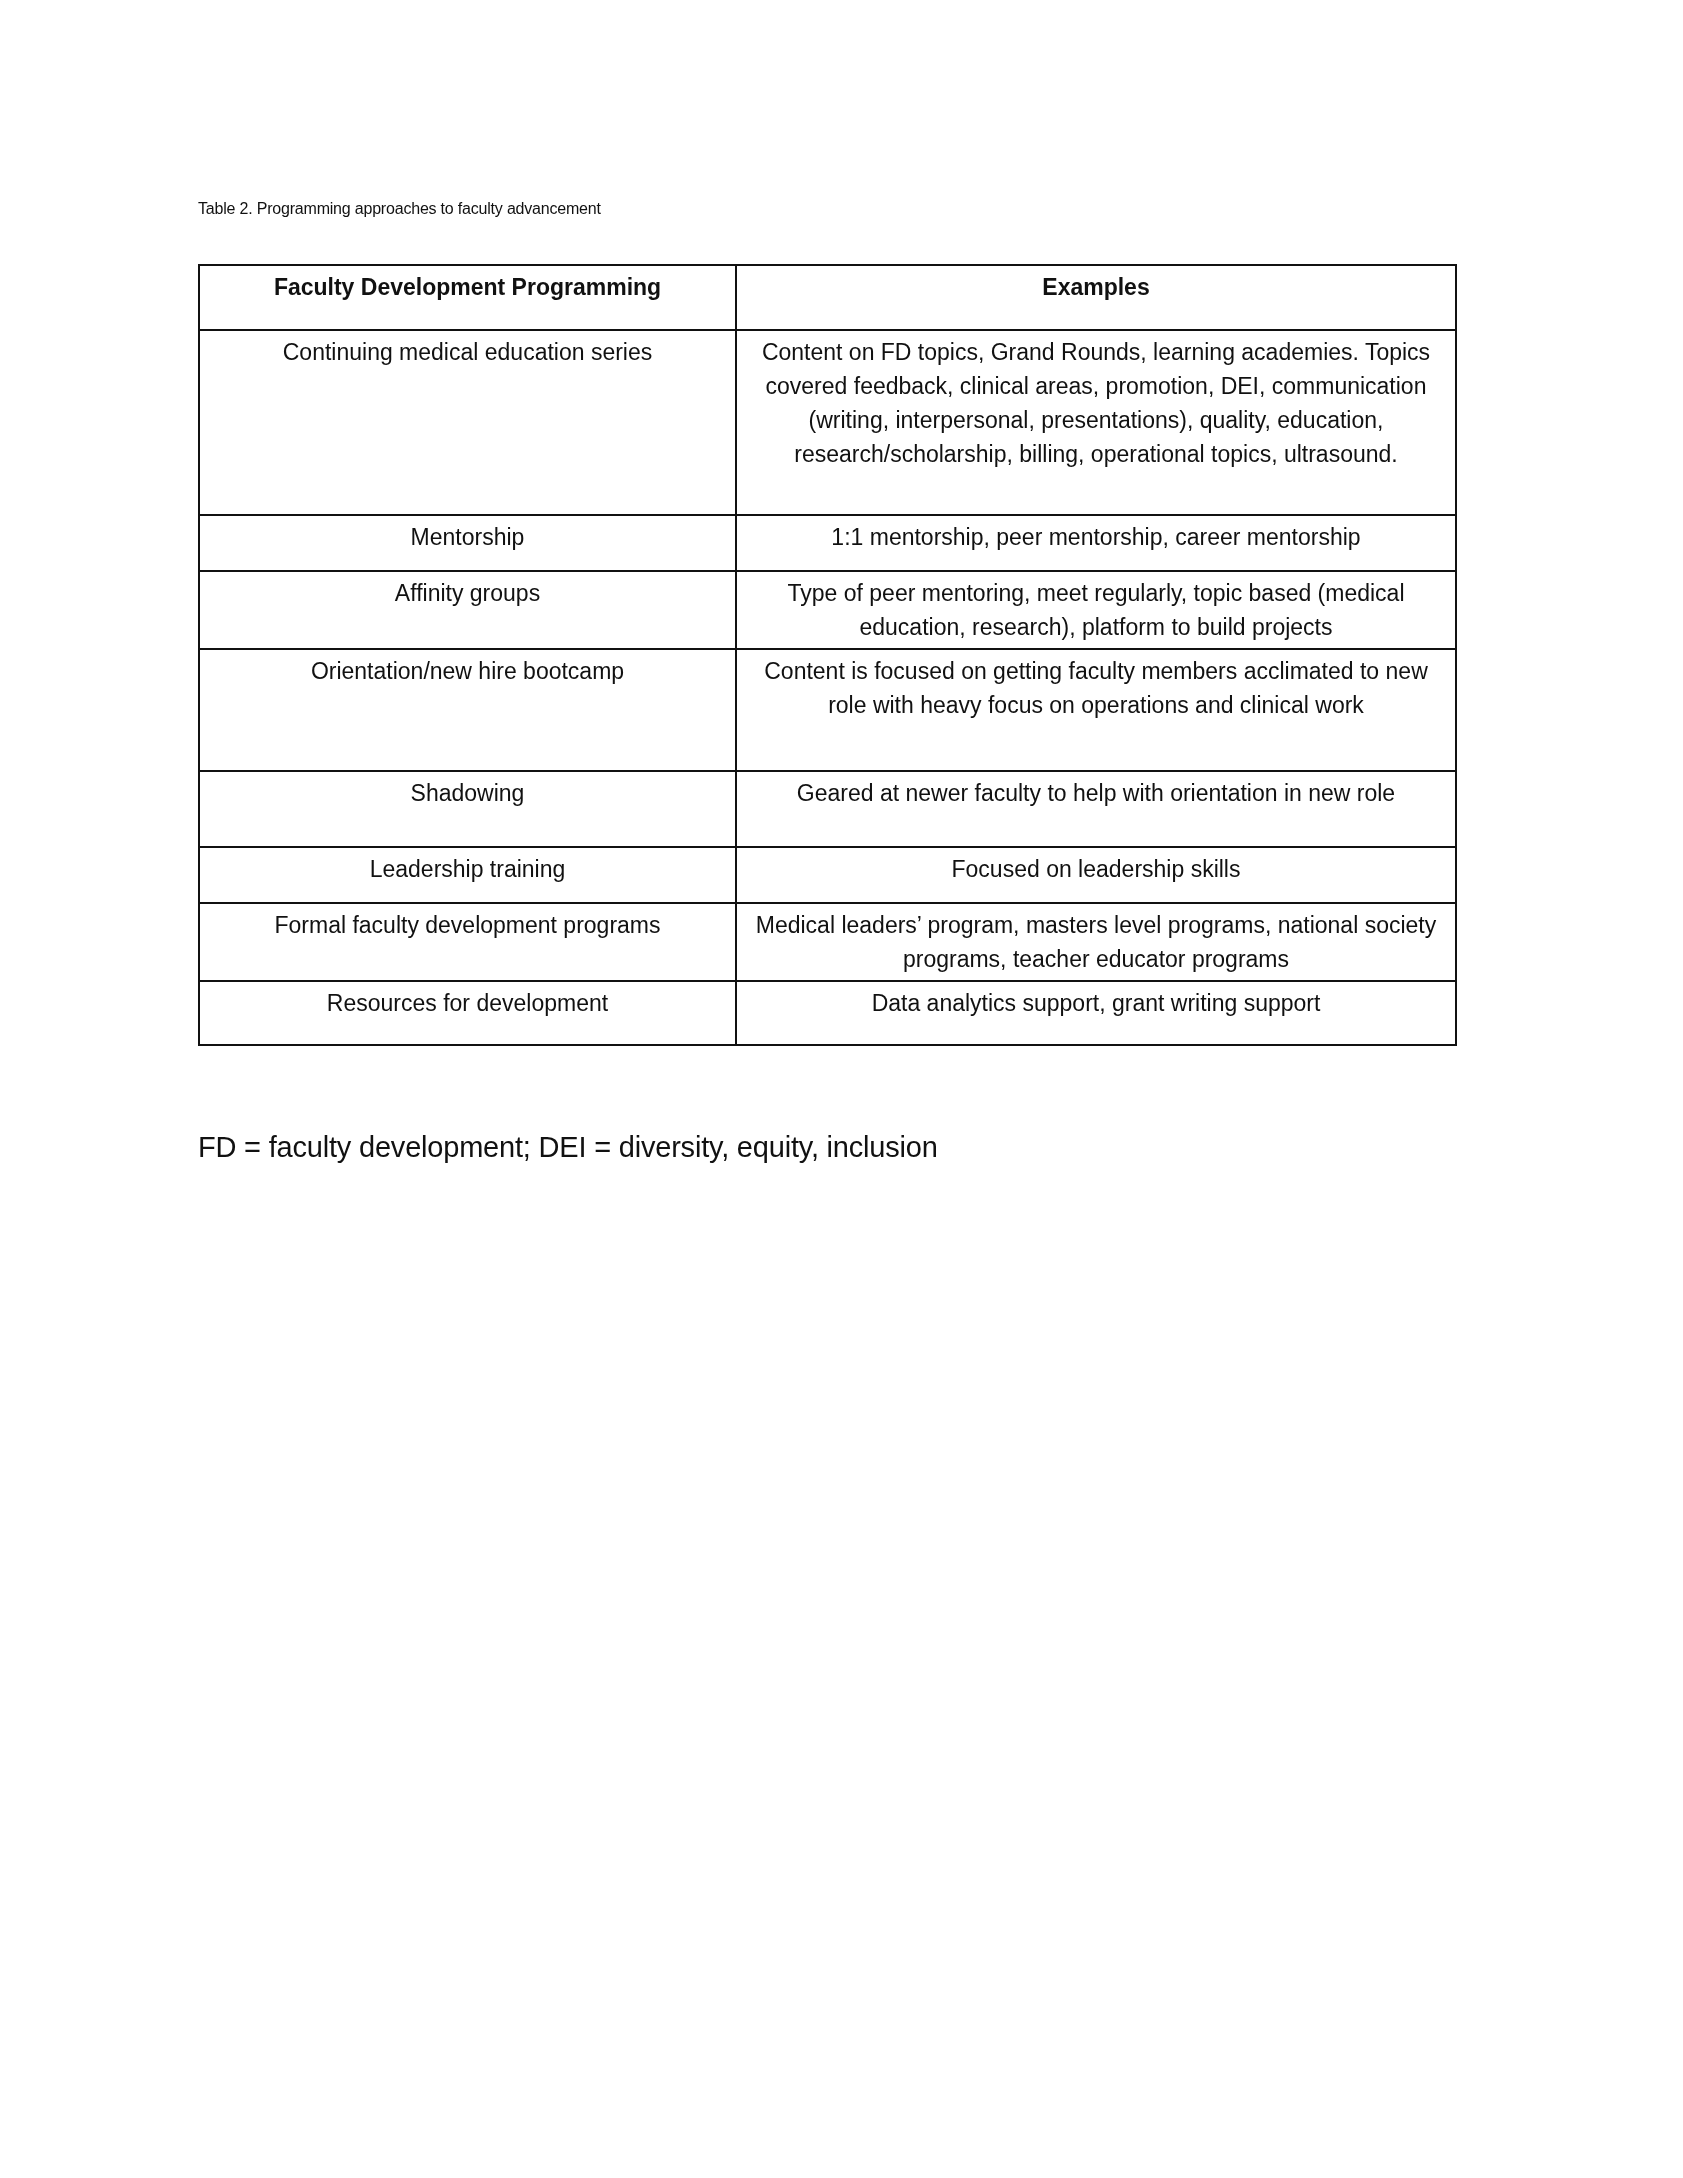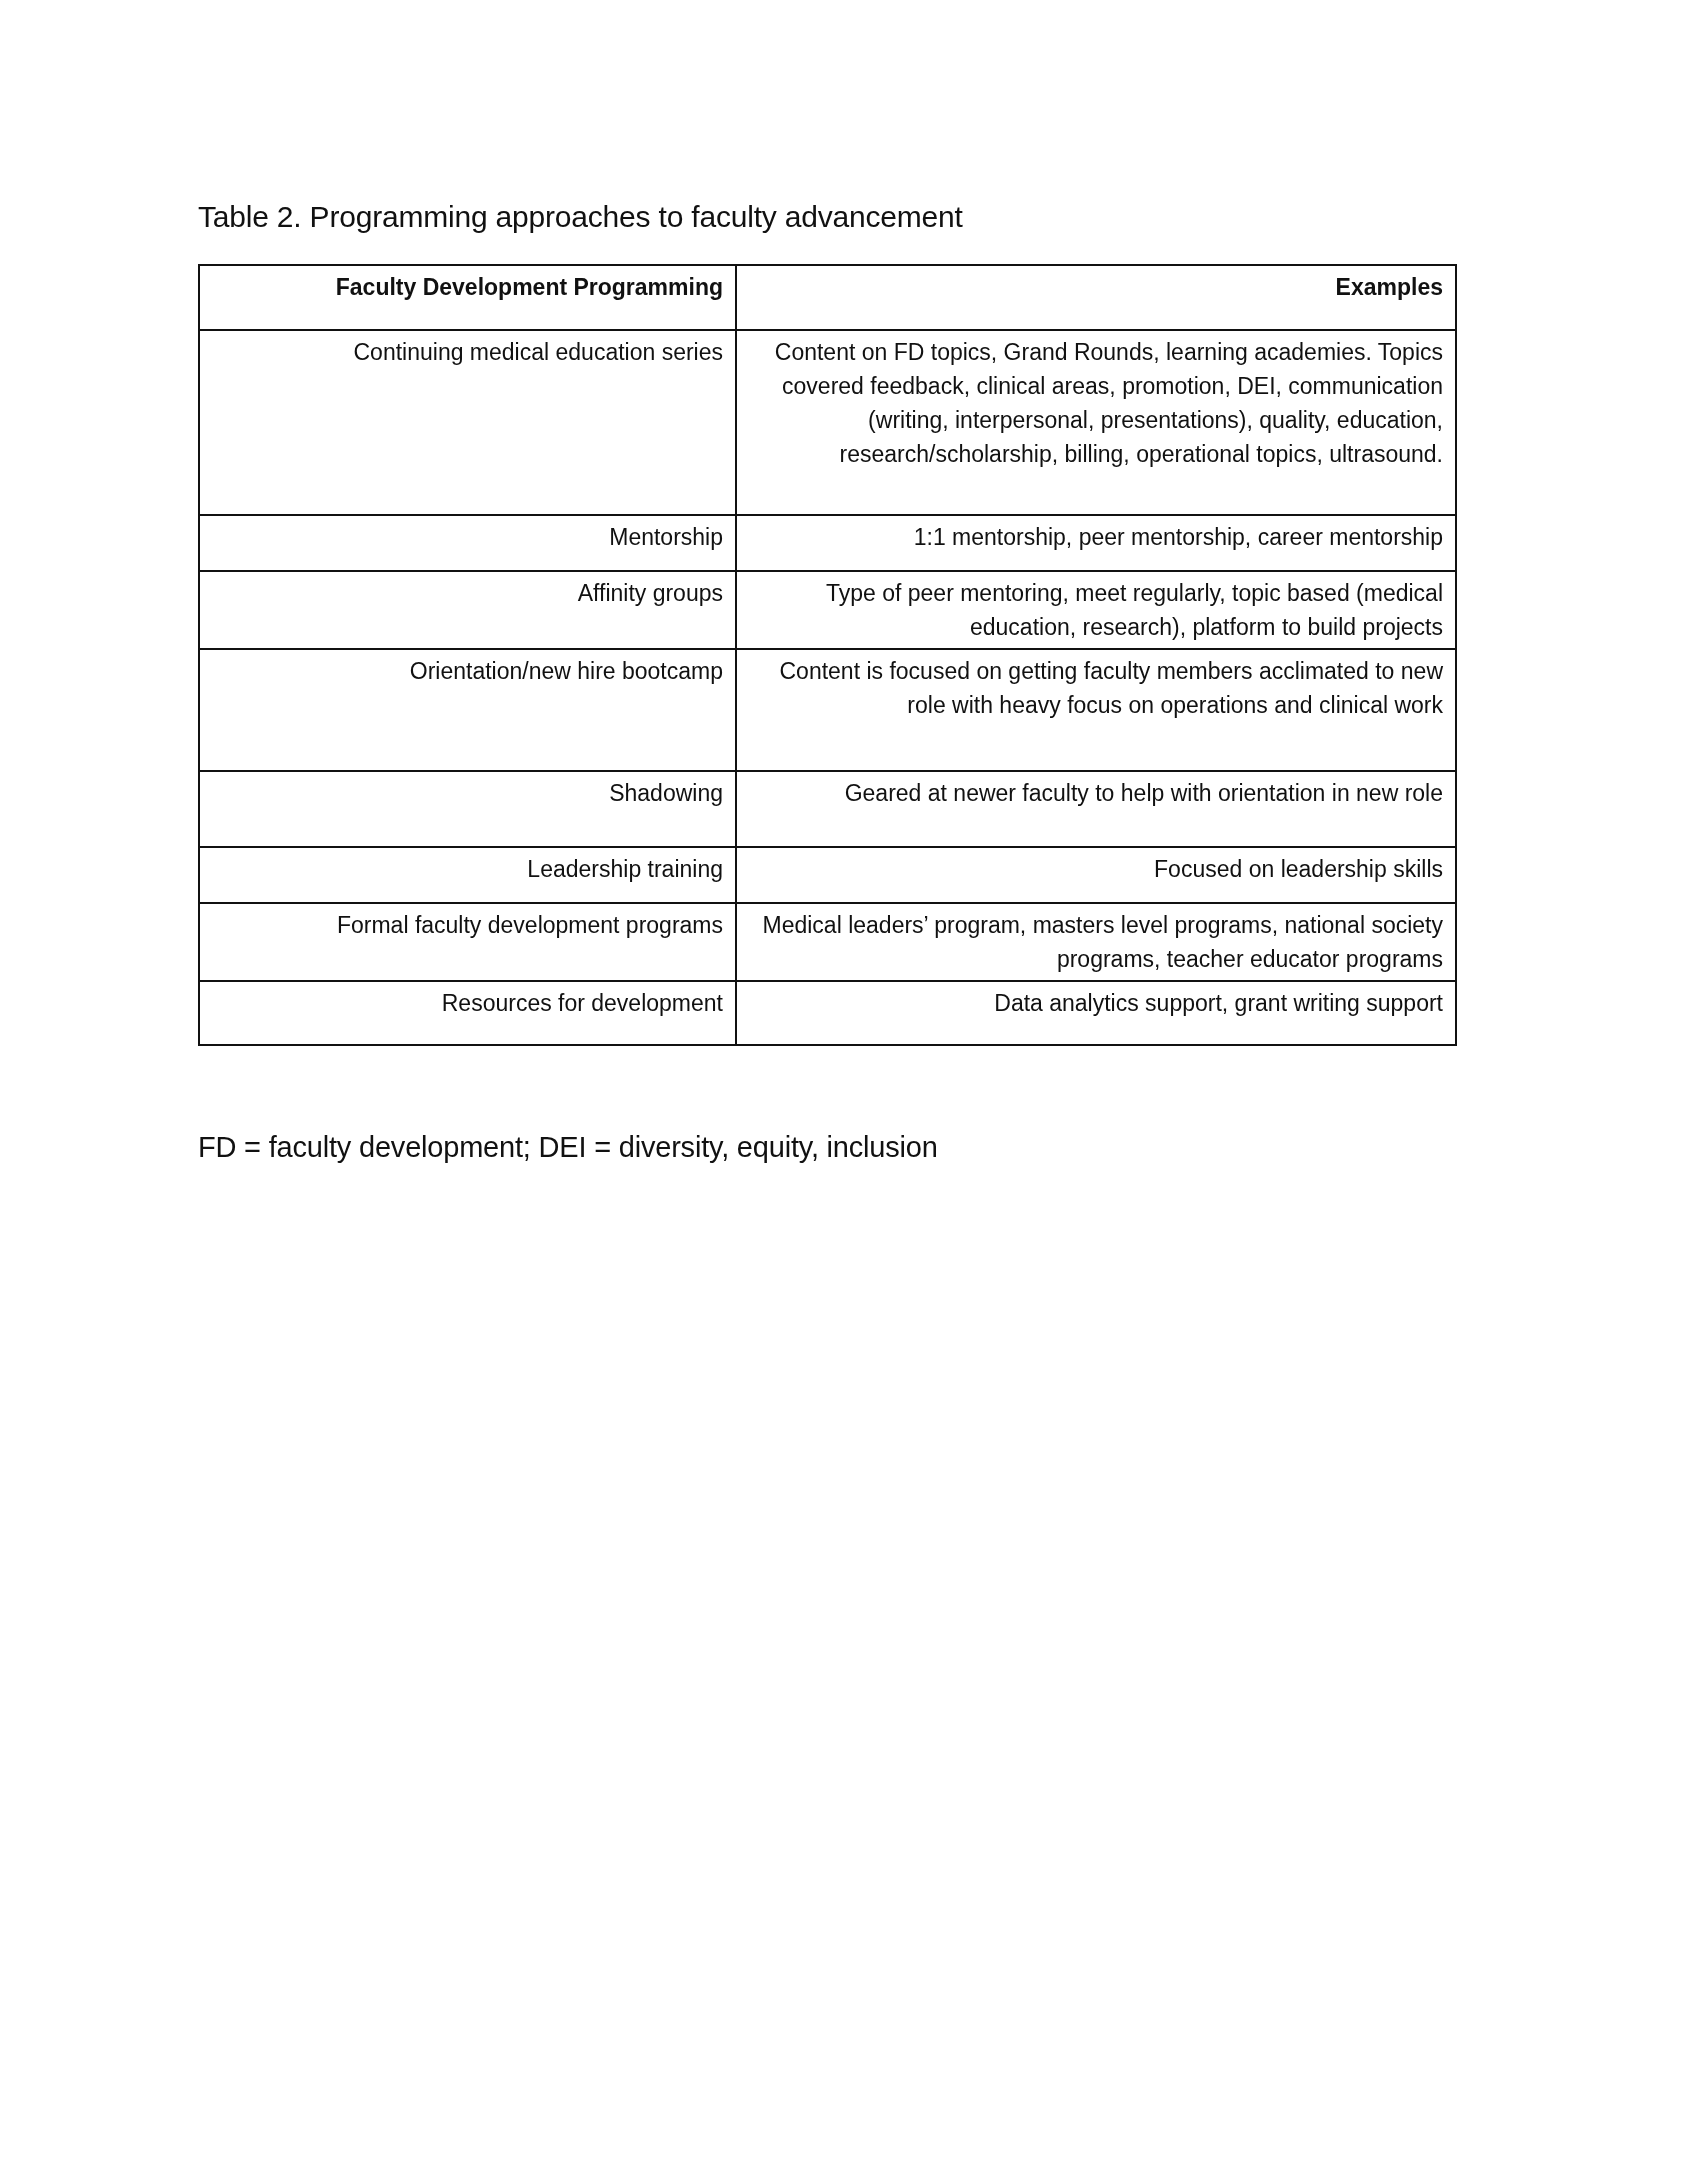--- a/index.html
+++ b/index.html
@@ -1,21 +1,21 @@
 <!DOCTYPE html>
 <html><head>
 <meta charset="utf-8">
 <style>
   html, body { margin: 0; padding: 0; background: #ffffff; }
   body { width: 1683px; height: 2178px; position: relative; overflow: hidden;
          font-family: "Liberation Sans", "DejaVu Sans", sans-serif; color: #111; }
-  .caption { position: absolute; left: 198px; top: 200px; font-size: 30px; letter-spacing: -0.2px; }
+  .caption { position: absolute; left: 198px; top: 200px; font-size: 16px; letter-spacing: -0.2px; }
   table.t { position: absolute; left: 198px; top: 264px; width: 1256px;
             border-collapse: collapse; table-layout: fixed; font-size: 23px; }
-  table.t td, table.t th { border: 2px solid #111; vertical-align: top; text-align: right;
+  table.t td, table.t th { border: 2px solid #111; vertical-align: top; text-align: center;
             padding: 4px 12px 4px 12px; line-height: 34px; font-weight: normal; }
   table.t th { font-weight: bold; }
   col.c1 { width: 537px; }
   col.c2 { width: 720px; }
   .footnote { position: absolute; left: 198px; top: 1131px; font-size: 29px; letter-spacing: -0.2px; }
 </style>
 </head>
 <body>
 
 <div class="caption">Table 2.  Programming approaches to faculty advancement</div>

